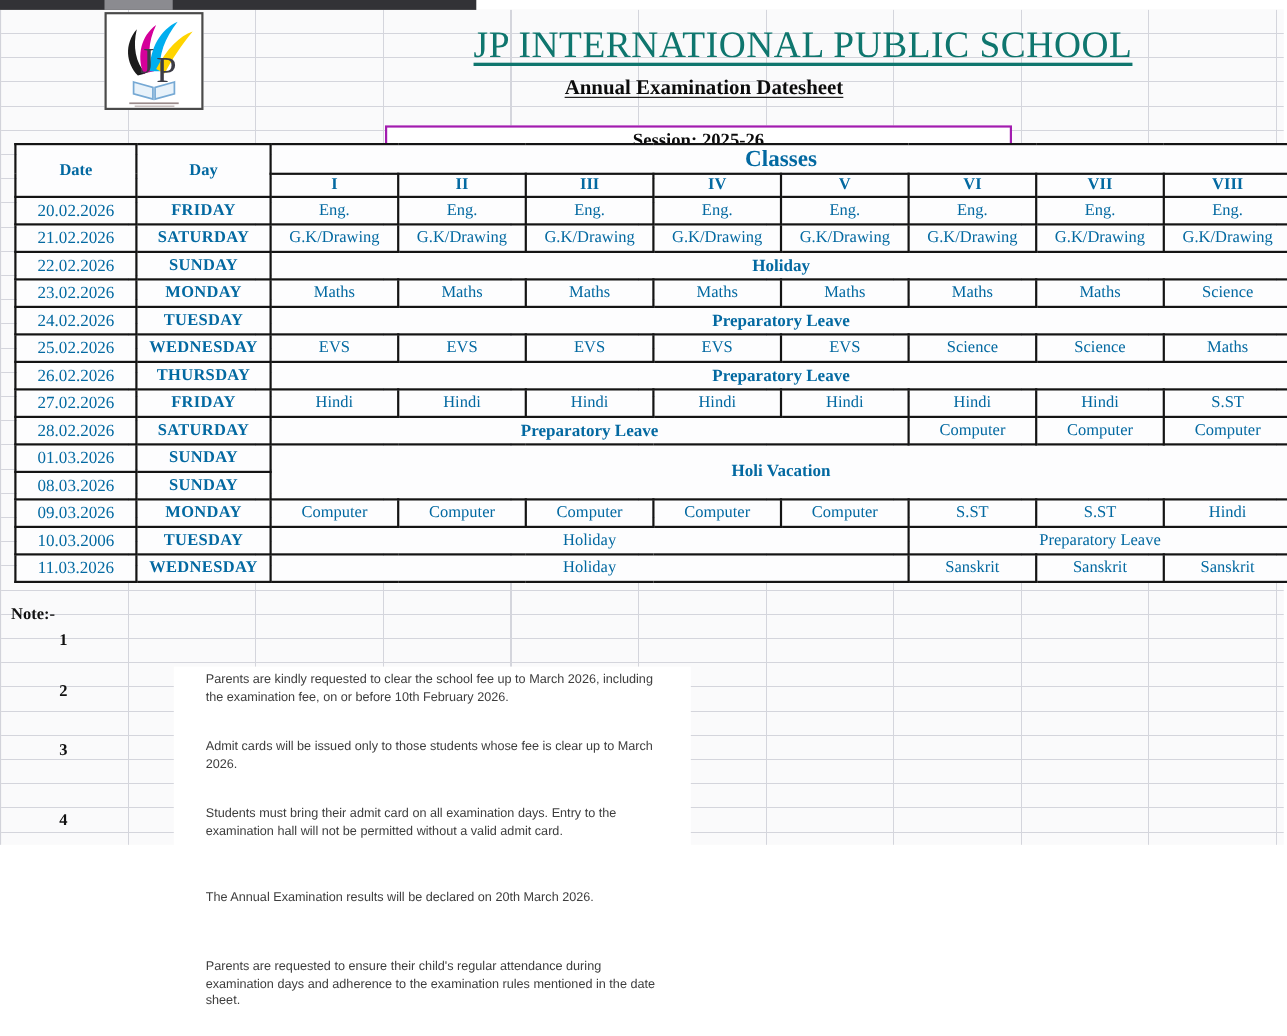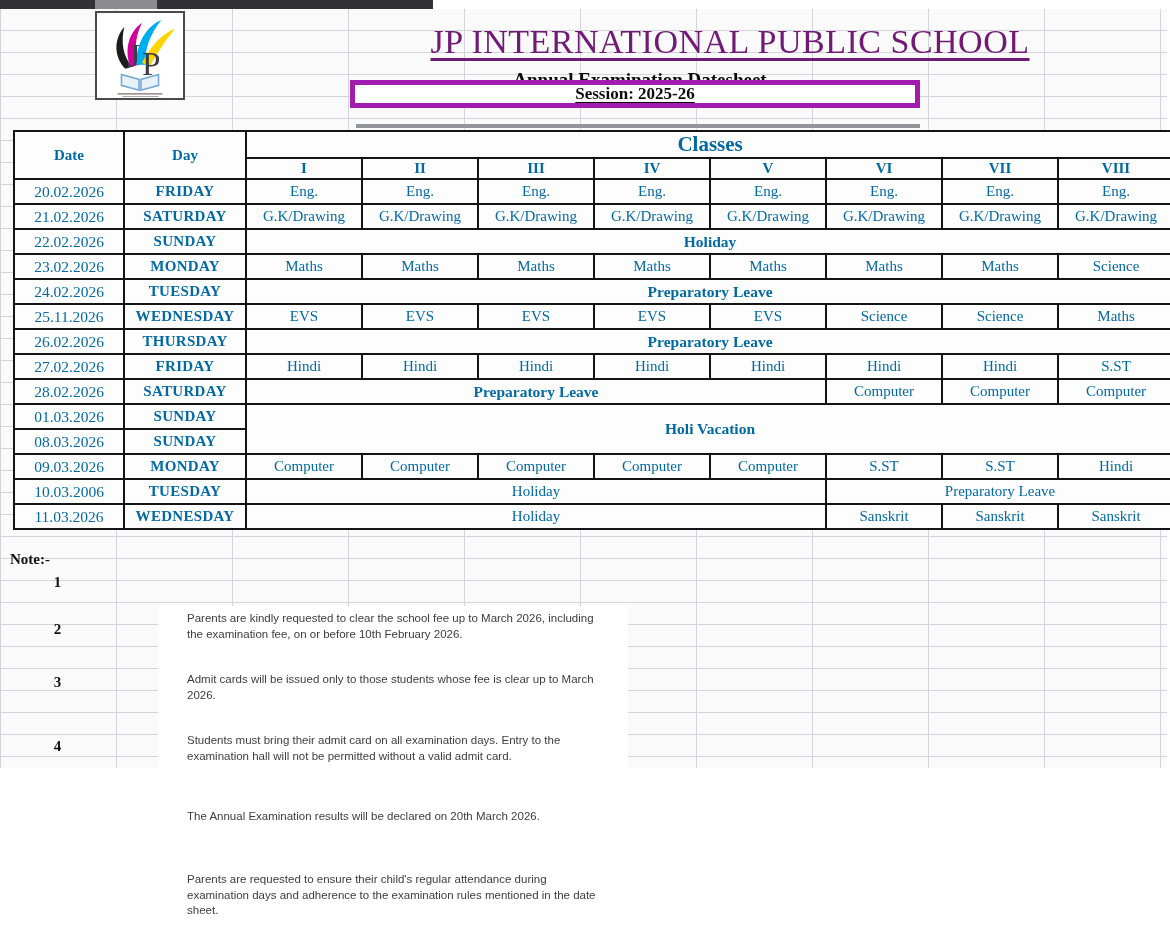--- a/index.html
+++ b/index.html
@@ -14,26 +14,26 @@
   .grid-bg{position:absolute;left:0;top:9px;width:1166px;height:759px;background-color:#fafafb;
     border-left:1px solid #d2d3da;
     background-image:
       repeating-linear-gradient(to right, transparent 0 115px, #d4d5dc 115px 116px),
       repeating-linear-gradient(to bottom, transparent 0 21px, #d4d5dc 21px 22px);}
 
   .logo-box{position:absolute;left:95px;top:11px;width:90px;height:89px;background:#fff;
     border:2px solid #4a4a4a;box-sizing:border-box;display:flex;align-items:center;justify-content:center;}
 
   .school-name{position:absolute;left:300px;top:22px;width:860px;text-align:center;
-    font:400 34px/1.15 "Liberation Serif",serif;color:#701a75;letter-spacing:.5px;
+    font:400 34px/1.15 "Liberation Serif",serif;color:#0f766e;letter-spacing:.5px;
     text-decoration:underline;text-decoration-thickness:2.5px;text-underline-offset:5px;}
   .subtitle{position:absolute;left:240px;top:69px;width:800px;text-align:center;color:#0b0b0b;
     font:700 19px/1.2 "Liberation Serif",serif;text-decoration:underline;text-underline-offset:3px;}
-  .session-box{position:absolute;left:350px;top:80px;width:570px;height:28px;background:#fff;
-    border:5px solid #a21caf;box-sizing:border-box;display:flex;align-items:center;justify-content:center;
+  .session-box{position:absolute;left:350px;top:114px;width:570px;height:28px;background:#fff;
+    border:2px solid #a21caf;box-sizing:border-box;display:flex;align-items:center;justify-content:center;
     font:700 17px "Liberation Serif",serif;color:#0b0b0b;text-decoration:underline;text-underline-offset:3px;}
   .session-shadow{position:absolute;left:356px;top:124px;width:564px;height:4px;background:#94949b;}
 
   
   table.sheet{position:absolute;left:13px;top:130px;width:1160px;border-collapse:collapse;
     table-layout:fixed;font-family:"Liberation Serif",serif;color:#0369a1;}
   table.sheet th,table.sheet td{border:2px solid #141414;padding:0;text-align:center;
     vertical-align:middle;background:#fdfdfe;overflow:hidden;white-space:nowrap;}
   tr.hrow1{height:27px;} tr.hrow2{height:21px;} tr.brow{height:25px;}
   .hdr{font-weight:700;font-size:15px;}
@@ -155,21 +155,21 @@
           <td class="sub-cell">Maths</td>
           <td class="sub-cell">Maths</td>
           <td class="sub-cell">Science</td>
         </tr>
         <tr class="brow">
           <td class="date-cell">24.02.2026</td>
           <td class="day-cell">TUESDAY</td>
           <td class="merged-cell" colspan="8">Preparatory Leave</td>
         </tr>
         <tr class="brow">
-          <td class="date-cell">25.11.2026</td>
+          <td class="date-cell">25.02.2026</td>
           <td class="day-cell">WEDNESDAY</td>
           <td class="sub-cell">EVS</td>
           <td class="sub-cell">EVS</td>
           <td class="sub-cell">EVS</td>
           <td class="sub-cell">EVS</td>
           <td class="sub-cell">EVS</td>
           <td class="sub-cell">Science</td>
           <td class="sub-cell">Science</td>
           <td class="sub-cell">Maths</td>
         </tr>

